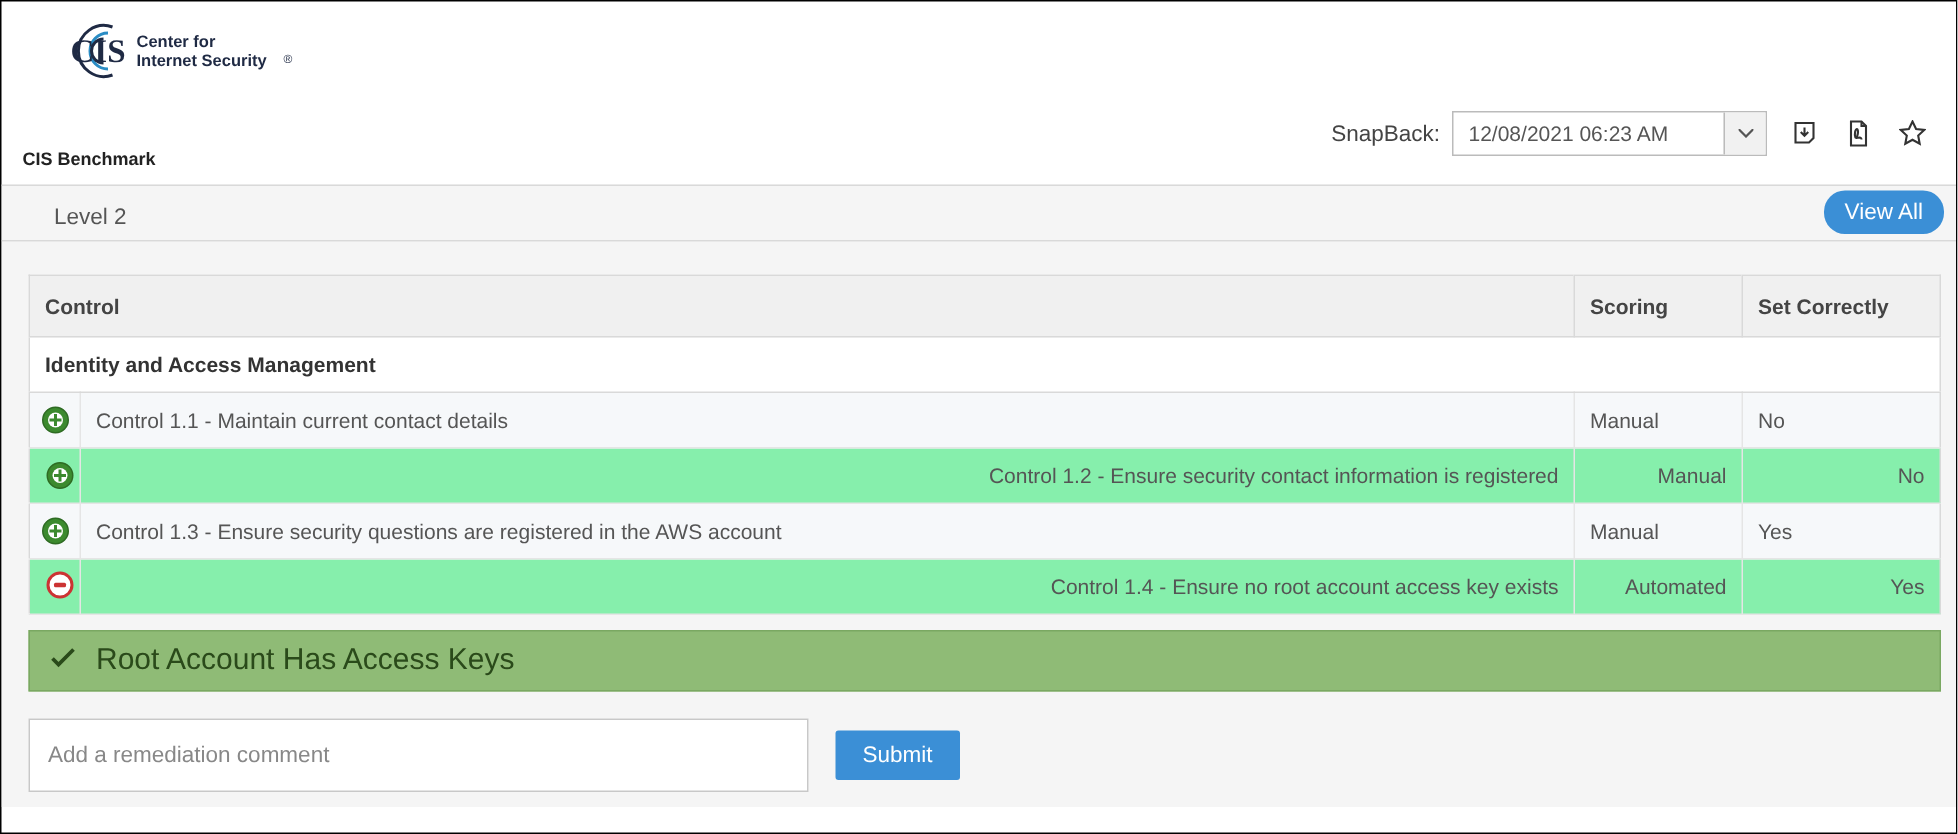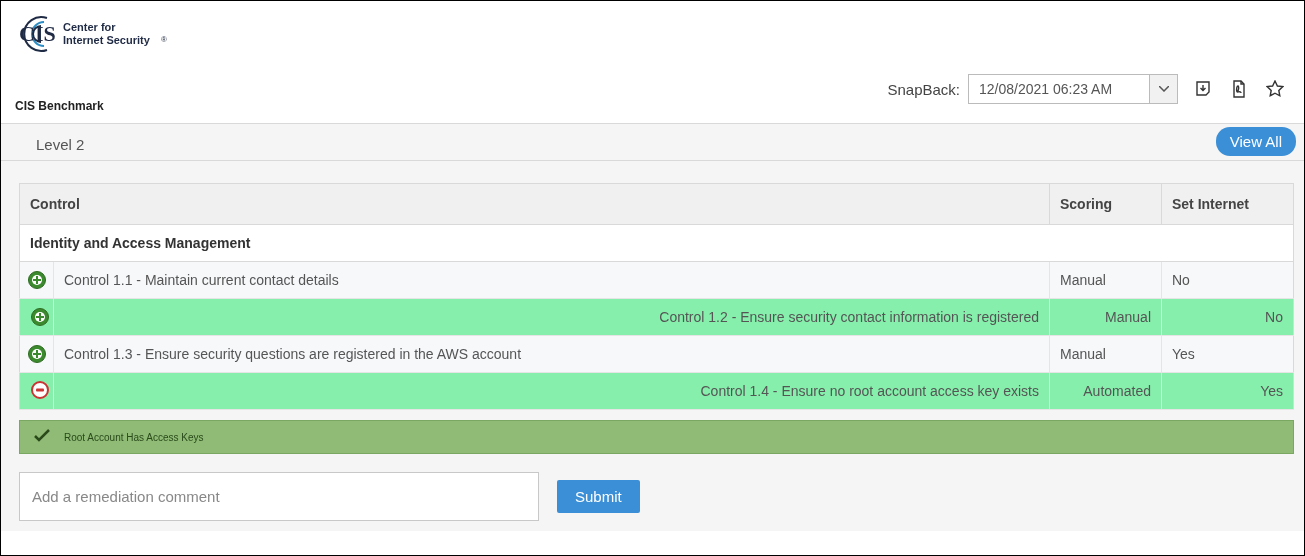--- a/index.html
+++ b/index.html
@@ -1,18 +1,18 @@
 <!DOCTYPE html>
 <html><head>
 <meta charset="utf-8">
 <style>
   * { box-sizing: border-box; margin: 0; padding: 0; }
   body { font-family: "Segoe UI", Arial, sans-serif; font-size: 14px; color: #333; background: #fff; }
   .frame { border: 1px solid #000; width: 1305px; height: 556px; position: relative; overflow: hidden; }
-  .logo-row { padding: 10px 12px 8px 12px; display: flex; align-items: flex-end; }
+  .logo-row { padding: 10px 12px 8px 12px; display: flex; align-items: flex-end; margin-left: 28px; }
   .logo-svg { display: block; }
   .title-row { display: flex; align-items: center; padding: 0 18px 10px 14px; }
   .title { font-size: 12px; font-weight: 600; color: #222; margin-top: 34px; }
   .spacer { flex: 1; }
   .snapback-label { font-size: 15px; color: #444; margin-right: 8px; }
   .snapback-select { position: relative; width: 210px; height: 30px; border: 1px solid #bbb; background: #fff; display: flex; align-items: center; }
   .snapback-select .val { padding: 0 10px; color: #555; }
   .snapback-select .arrow { width: 28px; height: 100%; border-left: 1px solid #bbb; background: #f1f1f1; display: flex; align-items: center; justify-content: center; position: absolute; right: 0; top: 0; }
   .icon-btn { width: 22px; height: 22px; margin-left: 14px; display: flex; align-items: center; justify-content: center; color: #444; cursor: pointer; }
   .tabs-row { display: flex; align-items: flex-end; padding: 0 10px; border-bottom: 1px solid #d9d9d9; background: #f5f5f5; height: 38px; position: relative; }
@@ -32,21 +32,21 @@
   .col-icon { width: 34px; text-align: center; padding: 6px 4px !important; }
   .col-scoring { width: 112px; }
   .col-set { width: 132px; }
   .icon-circle { width: 18px; height: 18px; border-radius: 50%; display: inline-flex; align-items: center; justify-content: center; }
   .icon-plus { background: #3c8a2e; border: 1px solid #2e6b23; }
   .icon-plus span { display:block; width:10px; height:10px; background:#fff; border-radius:50%; position:relative; }
   .icon-plus span::before { content:""; position:absolute; left:4px; top:1px; width:2px; height:8px; background:#3c8a2e; }
   .icon-plus span::after { content:""; position:absolute; left:1px; top:4px; width:8px; height:2px; background:#3c8a2e; }
   .icon-minus { background: #fff; border: 2px solid #c33; position: relative; }
   .icon-minus::after { content:""; position:absolute; left:3px; right:3px; top:50%; height:3px; background:#c33; transform: translateY(-50%); border-radius:1px; }
-  .status-bar { background: #8fbb76; border: 1px solid #7aa862; margin: 10px 0 18px 0; padding: 8px 14px; display: flex; align-items: center; color: #2a4a1a; font-size: 10px; }
+  .status-bar { background: #8fbb76; border: 1px solid #7aa862; margin: 10px 0 18px 0; padding: 8px 14px; display: flex; align-items: center; color: #2a4a1a; font-size: 20px; }
   .status-bar .check { margin-right: 14px; }
   .remed-row { display: flex; align-items: center; gap: 18px; }
   .remed-input { width: 520px; height: 49px; border: 1px solid #c8c8c8; padding: 0 12px; font-size: 15px; color: #555; }
   .remed-input::placeholder { color: #888; }
   .submit-btn { background: #3b8fd6; color: #fff; border: none; padding: 8px 18px; font-size: 15px; cursor: pointer; border-radius: 2px; }
 </style>
 </head>
 <body>
 
 <div class="frame">
@@ -101,21 +101,21 @@
     <div class="tab">Level 2</div>
     <button class="viewall">View All</button>
   </div>
 
   <div class="content">
     <table class="table">
       <thead>
         <tr>
           <th colspan="2">Control</th>
           <th class="col-scoring">Scoring</th>
-          <th class="col-set">Set Internet</th>
+          <th class="col-set">Set Correctly</th>
         </tr>
       </thead>
       <tbody>
         <tr class="section-row">
           <td colspan="4">Identity and Access Management</td>
         </tr>
         <tr class="data-row even">
           <td class="col-icon"><span class="icon-circle icon-plus">
                 <span></span>
               </span></td>

